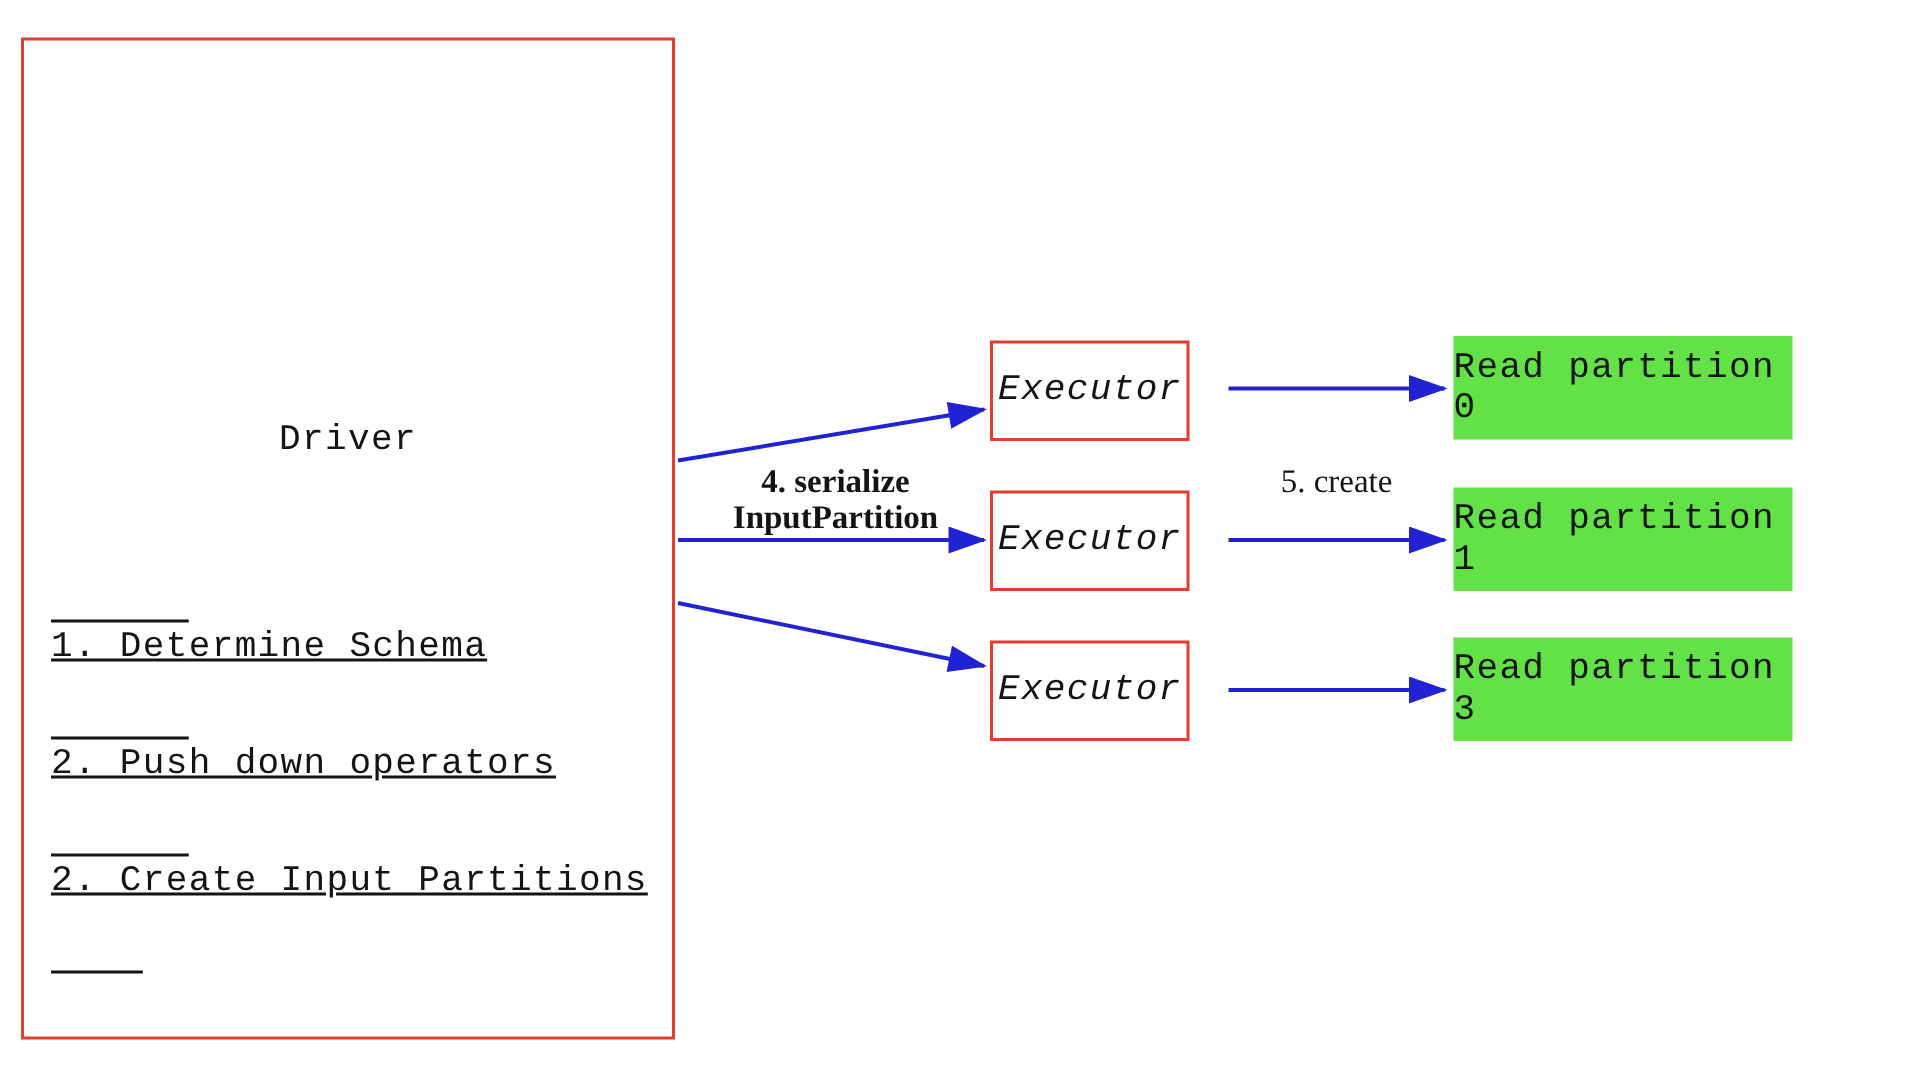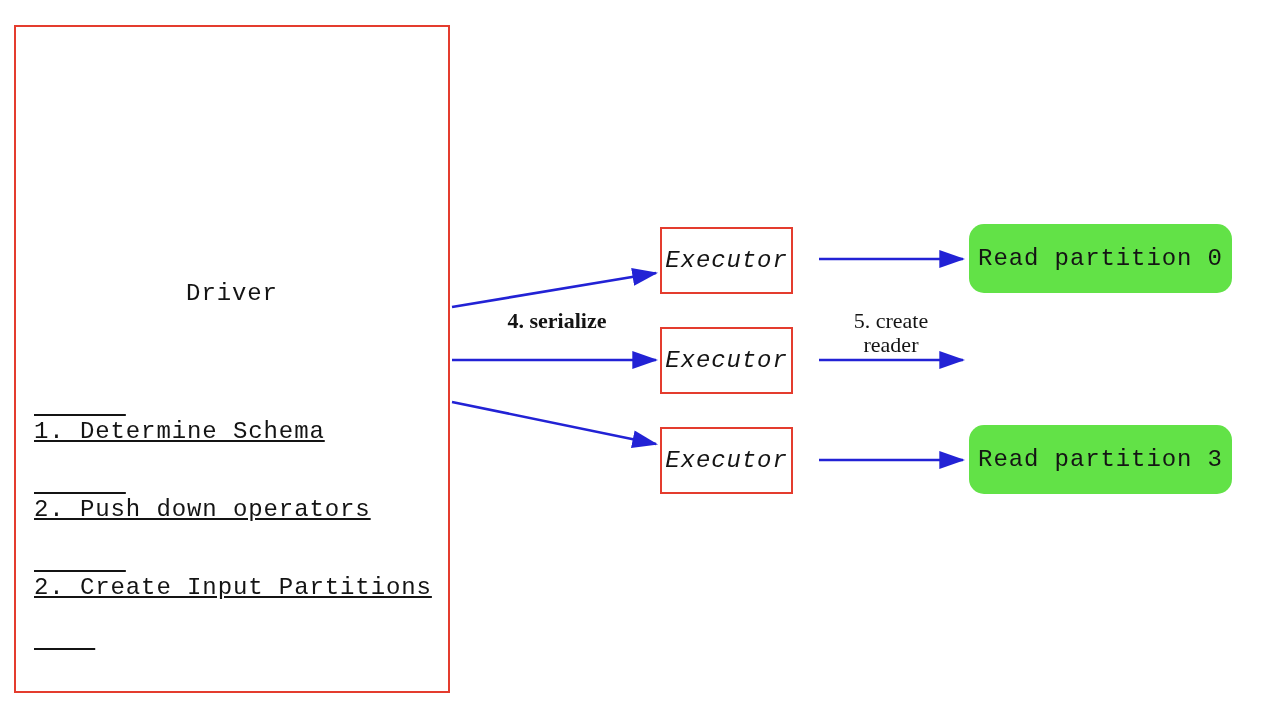--- a/index.html
+++ b/index.html
@@ -45,24 +45,24 @@
     left:660px;width:133px;height:67px;
     border:2px solid var(--red);
     display:flex;align-items:center;justify-content:center;
     font-size:24px;letter-spacing:0.9px;font-style:italic;
   }
   .exec.r0{top:227px}
   .exec.r1{top:327px}
   .exec.r2{top:427px}
 
   .partition{
-    left:969px;width:263px;height:69px;
+    left:969px;width:226px;height:69px;
     background:var(--green);
     display:flex;align-items:center;justify-content:center;
-    font-size:24px;letter-spacing:0.9px;border-radius:15px;
+    font-size:24px;letter-spacing:0.9px;
   }
   .partition.r0{top:224px}
   .partition.r1{top:325px}
   .partition.r2{top:425px}
 
   .edge-label{
     position:absolute;top:309px;
     font-family:"Liberation Serif","DejaVu Serif",serif;
     font-size:22px;line-height:24px;
     text-align:center;color:var(--ink);
@@ -97,24 +97,25 @@
       <div>2. Push down operators</div>
       <div>2. Create Input Partitions</div>
     </div>
   </div>
 
   <div class="box exec r0">Executor</div>
   <div class="box exec r1">Executor</div>
   <div class="box exec r2">Executor</div>
 
   <div class="box partition r0">Read partition 0</div>
+  <div class="box partition r1">Read partition 1</div>
   <div class="box partition r2">Read partition 3</div>
 
   <div class="edge-label serialize">
     <span>4. serialize</span>
+    <span>InputPartition</span>
   </div>
 
   <div class="edge-label reader">
     <span>5. create</span>
-    <span>reader</span>
   </div>
 
 </div>
 
 </body></html>

